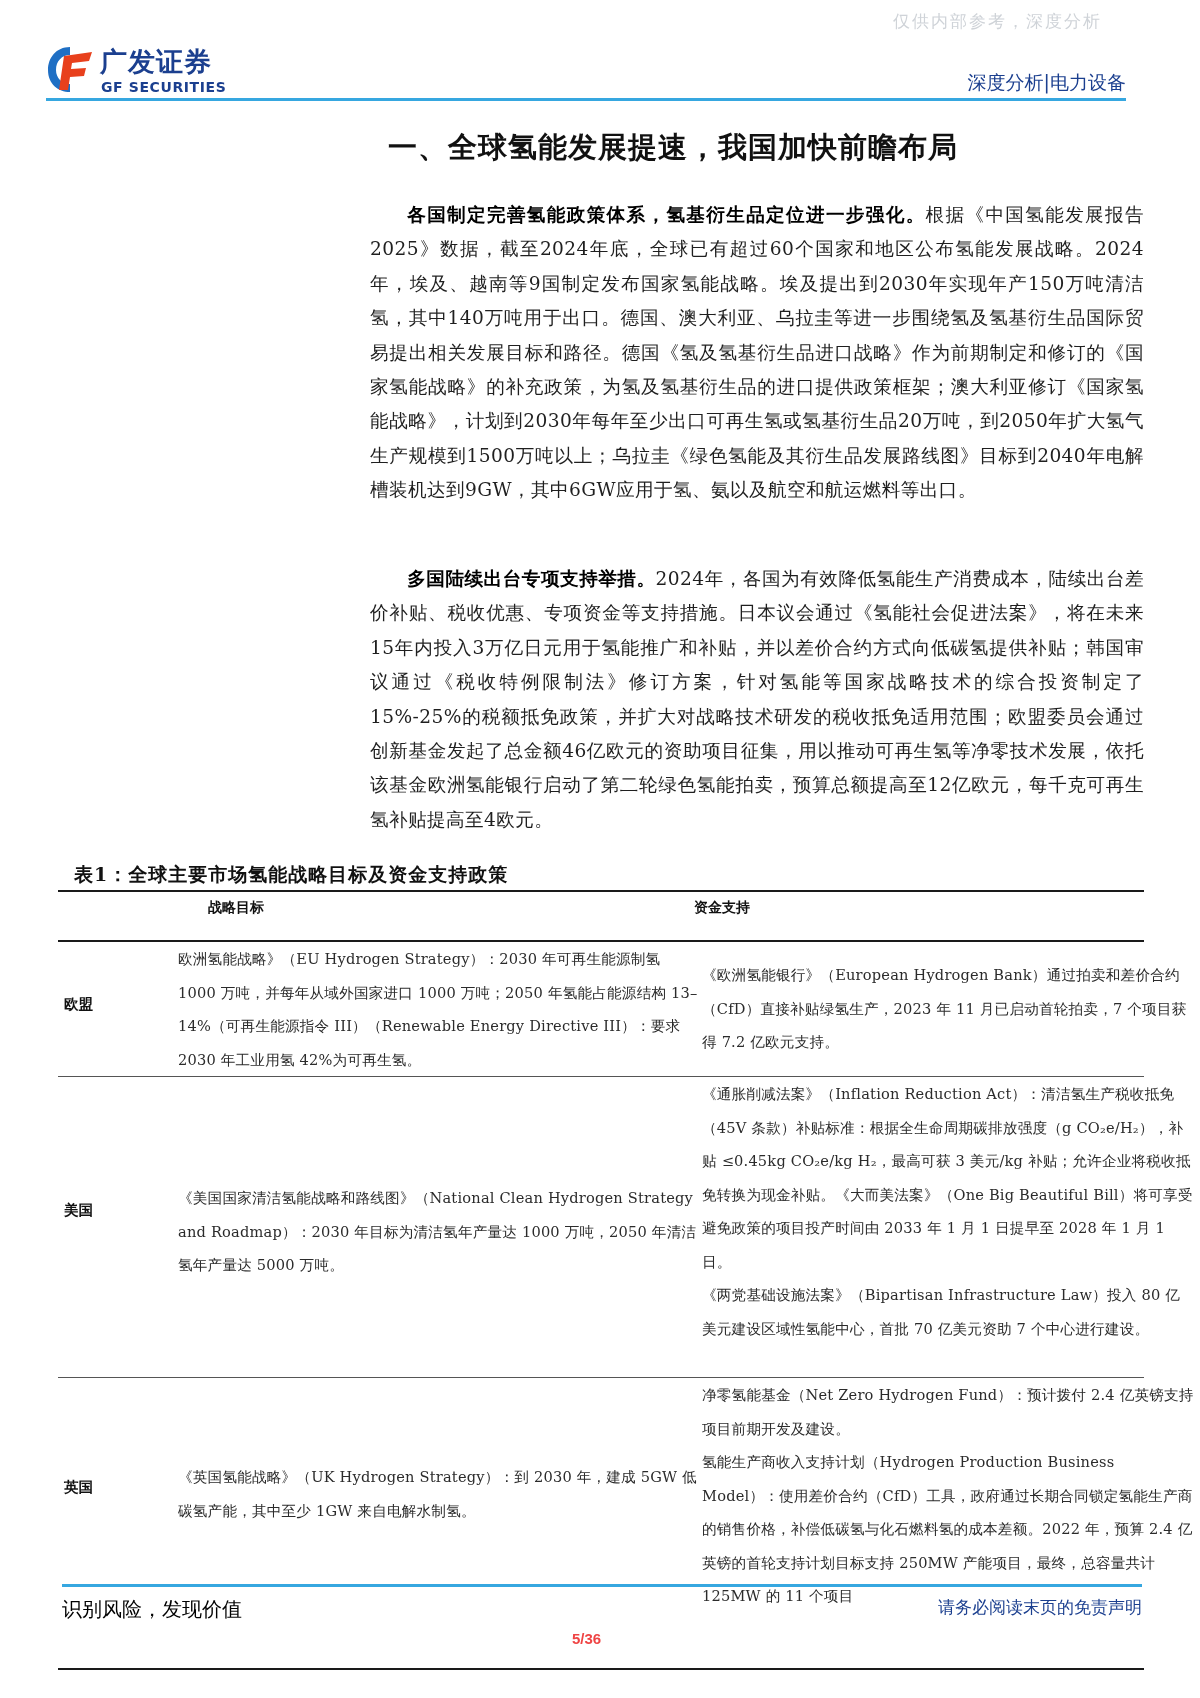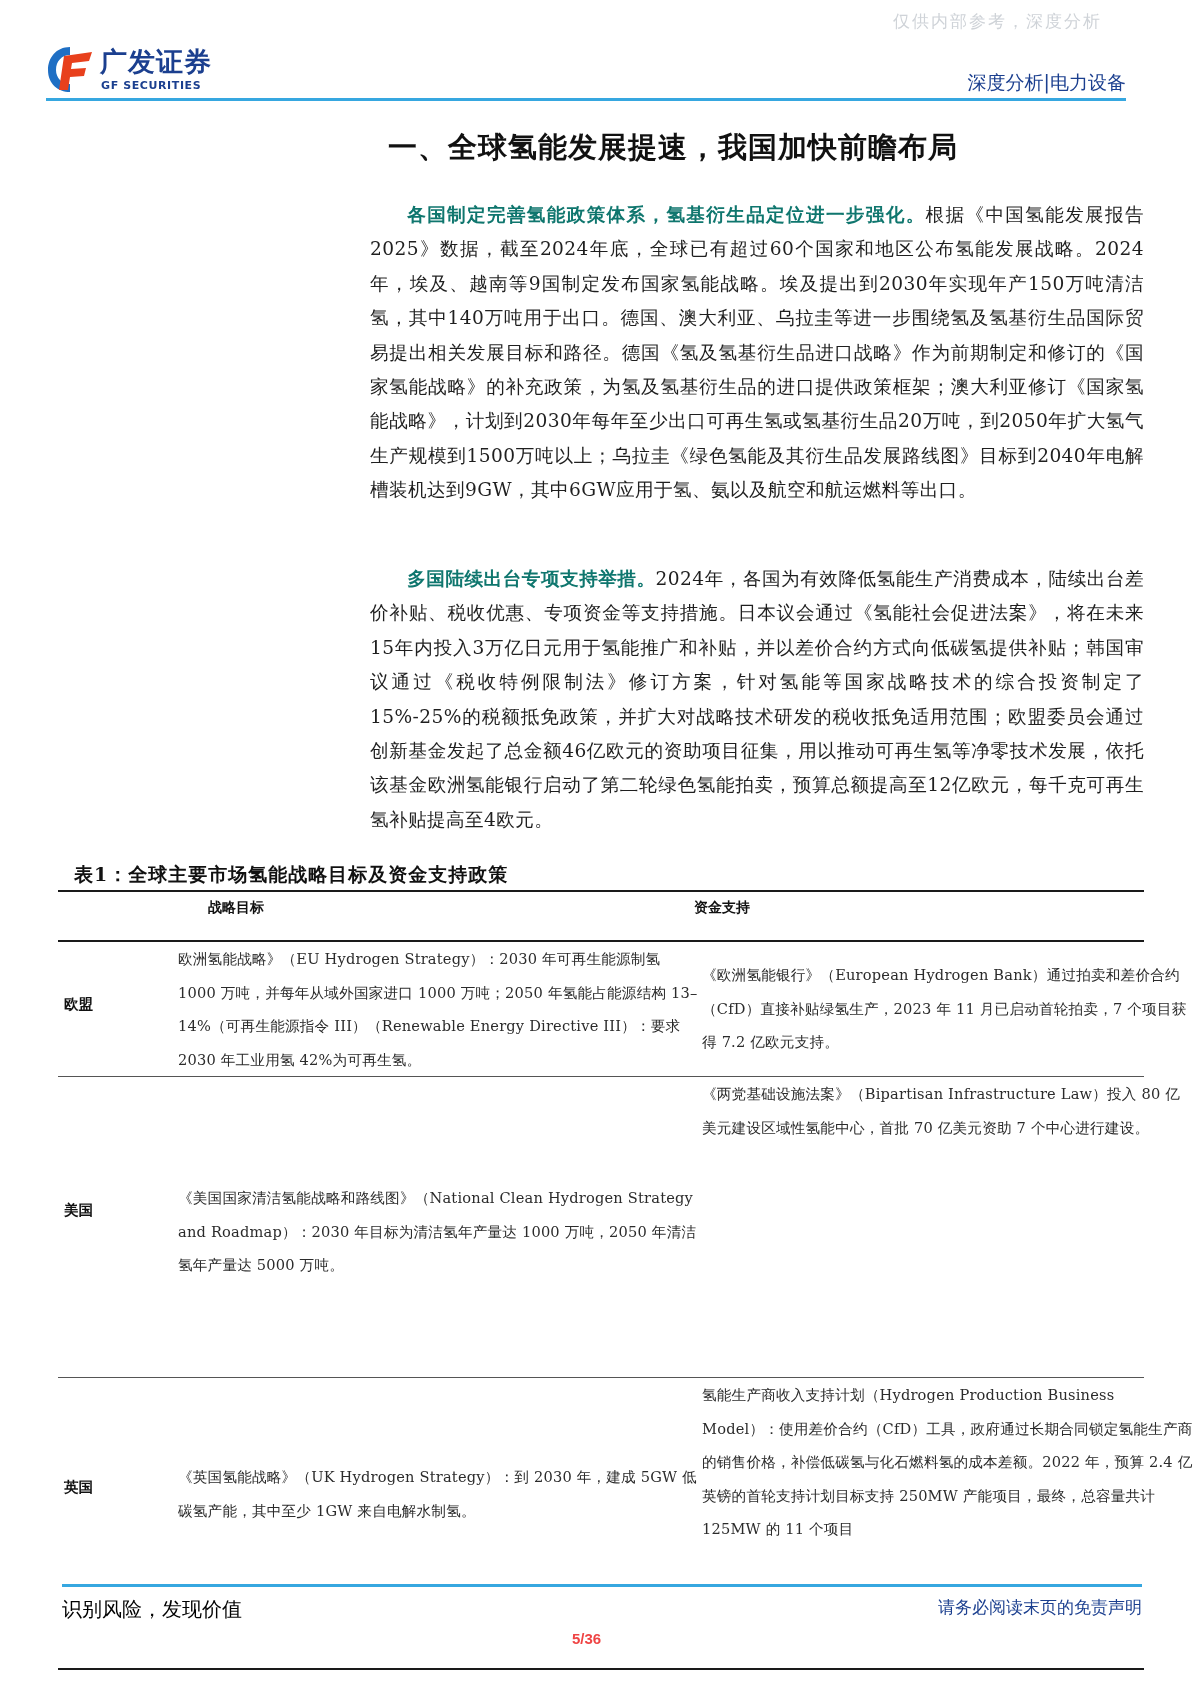--- a/index.html
+++ b/index.html
@@ -5,28 +5,28 @@
   * { box-sizing: border-box; margin: 0; padding: 0; }
   html, body { width: 1200px; height: 1698px; background: #ffffff; }
   body { position: relative; font-family: "DejaVu Serif", "Liberation Serif", serif; color: #1a1a1a; overflow: hidden; }
 
   .watermark { position: absolute; top: 10px; left: 893px; font-size: 17px; color: #cfd3d8; letter-spacing: 2px; font-family: "DejaVu Sans", sans-serif; }
 
   .header { position: absolute; top: 42px; left: 46px; width: 1080px; height: 58px; }
   .logo { position: absolute; left: 0; top: 2px; width: 200px; height: 50px; }
   .logo-mark { position: absolute; left: 0; top: 0; width: 48px; height: 50px; }
   .logo-cn { position: absolute; left: 54px; top: 0; font-family: "DejaVu Sans", sans-serif; font-weight: bold; font-size: 27px; color: #1b3f8f; letter-spacing: 1px; }
-  .logo-en { position: absolute; left: 55px; top: 35px; font-family: "DejaVu Sans", sans-serif; font-weight: bold; font-size: 11px; color: #1b3f8f; letter-spacing: 0.6px; }
+  .logo-en { position: absolute; left: 55px; top: 35px; font-family: "DejaVu Sans", sans-serif; font-weight: bold; font-size: 14px; color: #1b3f8f; letter-spacing: 0.6px; }
   .header-category { position: absolute; right: 0; top: 28px; font-family: "DejaVu Sans", sans-serif; font-size: 19px; color: #1b3f8f; }
   .header-rule { position: absolute; left: 0; top: 56px; width: 1080px; height: 3px; background: #36a7e0; }
 
   .section-title { position: absolute; top: 128px; left: 388px; font-size: 29px; font-weight: bold; color: #111; letter-spacing: 1px; font-family: "DejaVu Serif", serif; }
 
   .para { position: absolute; left: 370px; width: 774px; font-size: 18.6px; line-height: 34.4px; color: #1f1f1f; text-align: justify; text-indent: 2em; letter-spacing: 0.4px; }
-  .para b { font-weight: bold; color: #0f766e; }
+  .para b { font-weight: bold; color: #000000; }
   #para1 { top: 198px; }
   #para2 { top: 562px; }
 
   .table-title { position: absolute; top: 862px; left: 74px; font-size: 19px; font-weight: bold; color: #111; letter-spacing: 1px; }
 
   .tbl { position: absolute; left: 58px; top: 890px; width: 1086px; }
   .rule-thick { height: 2px; background: #1a1a1a; width: 100%; }
   .rule-thin { height: 1px; background: #555; width: 100%; }
   .trow { position: relative; width: 100%; }
   .thead { height: 48px; text-decoration: underline; }
@@ -93,31 +93,33 @@
     </div>
   </div>
   <div class="rule-thin"></div>
 
   <div class="trow" id="row-us">
     <span class="cell-region" style="top:124px;">美国</span>
     <div class="cell c1" style="top:104px;">
       <p>《美国国家清洁氢能战略和路线图》（National Clean Hydrogen Strategy and Roadmap）：2030 年目标为清洁氢年产量达 1000 万吨，2050 年清洁氢年产量达 5000 万吨。</p>
     </div>
     <div class="cell c2" style="top:0px;">
+      <p>《通胀削减法案》（Inflation Reduction Act）：清洁氢生产税收抵免（45V 条款）补贴标准：根据全生命周期碳排放强度（g CO₂e/H₂），补贴 ≤0.45kg CO₂e/kg H₂，最高可获 3 美元/kg 补贴；允许企业将税收抵免转换为现金补贴。《大而美法案》（One Big Beautiful Bill）将可享受避免政策的项目投产时间由 2033 年 1 月 1 日提早至 2028 年 1 月 1 日。</p>
       <p>《两党基础设施法案》（Bipartisan Infrastructure Law）投入 80 亿美元建设区域性氢能中心，首批 70 亿美元资助 7 个中心进行建设。</p>
     </div>
   </div>
   <div class="rule-thin"></div>
 
   <div class="trow" id="row-uk">
     <span class="cell-region" style="top:100px;">英国</span>
     <div class="cell c1" style="top:82px;">
       <p>《英国氢能战略》（UK Hydrogen Strategy）：到 2030 年，建成 5GW 低碳氢产能，其中至少 1GW 来自电解水制氢。</p>
     </div>
     <div class="cell c2" style="top:0px;">
+      <p>净零氢能基金（Net Zero Hydrogen Fund）：预计拨付 2.4 亿英镑支持项目前期开发及建设。</p>
       <p>氢能生产商收入支持计划（Hydrogen Production Business Model）：使用差价合约（CfD）工具，政府通过长期合同锁定氢能生产商的销售价格，补偿低碳氢与化石燃料氢的成本差额。2022 年，预算 2.4 亿英镑的首轮支持计划目标支持 250MW 产能项目，最终，总容量共计 125MW 的 11 个项目</p>
     </div>
   </div>
   <div class="rule-thick"></div>
 </div>
 
 <div class="footer">
   <div class="footer-rule"></div>
   <div class="footer-left">识别风险，发现价值</div>
   <div class="footer-right">请务必阅读末页的免责声明</div>

